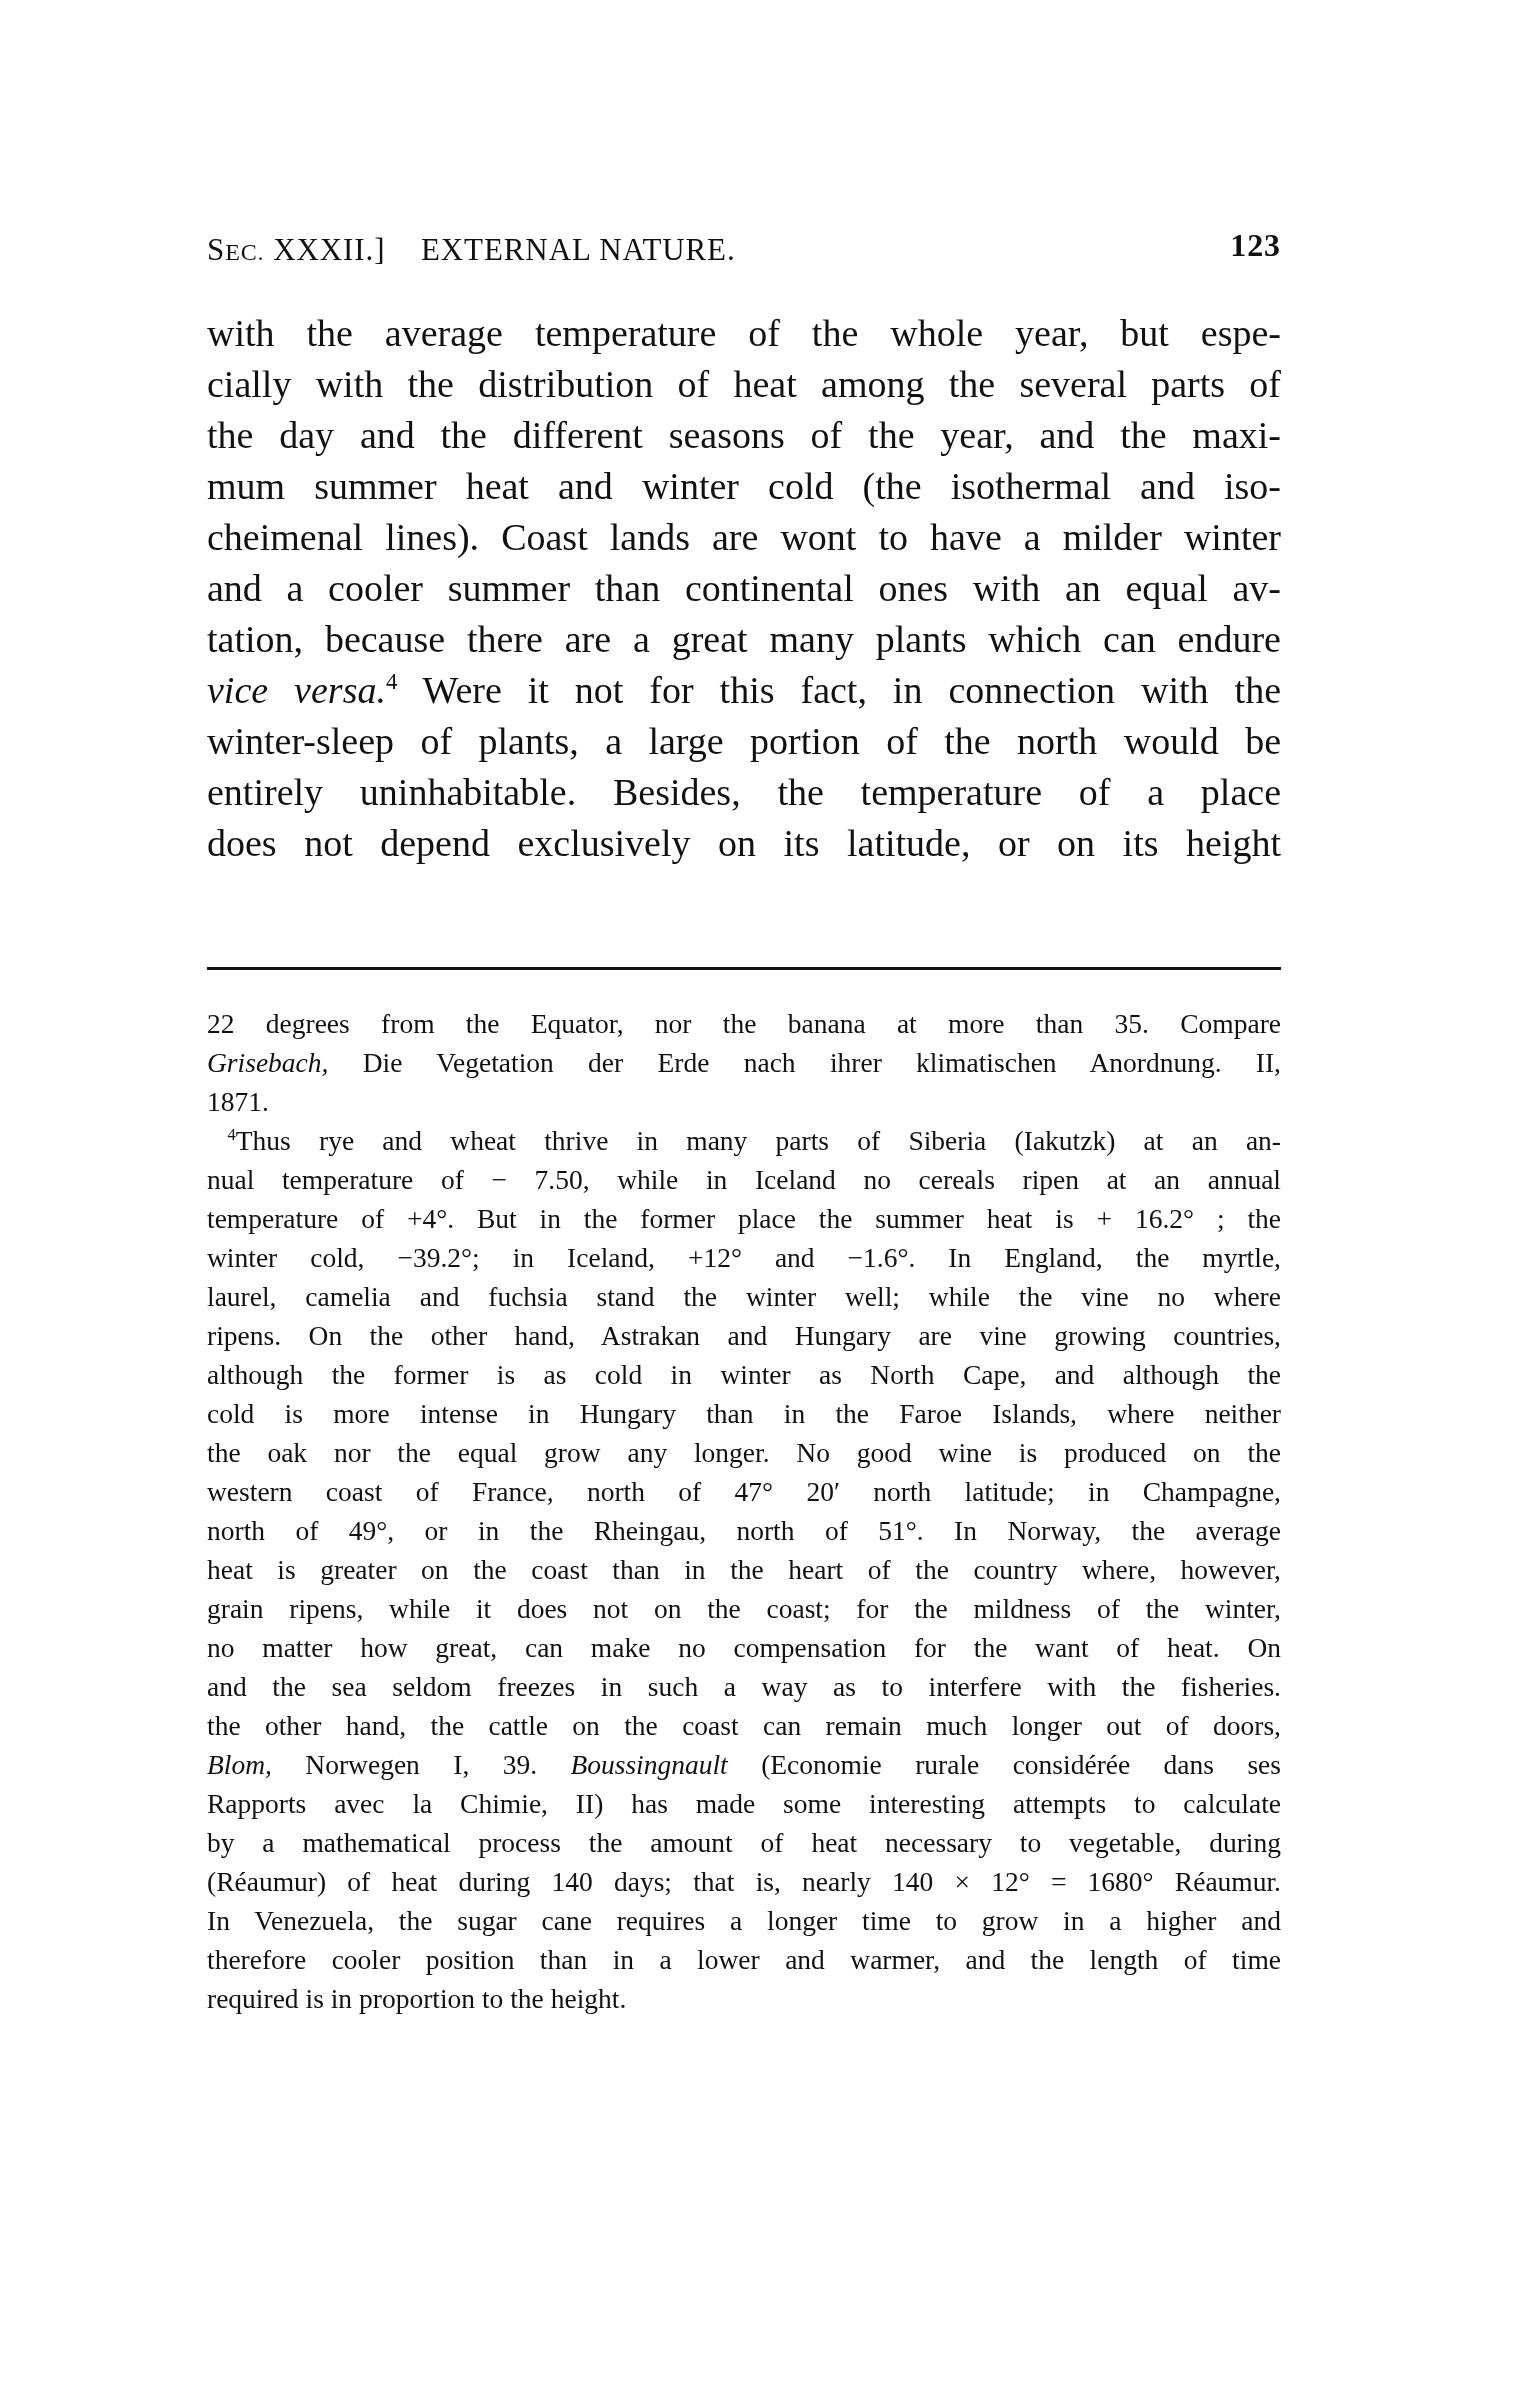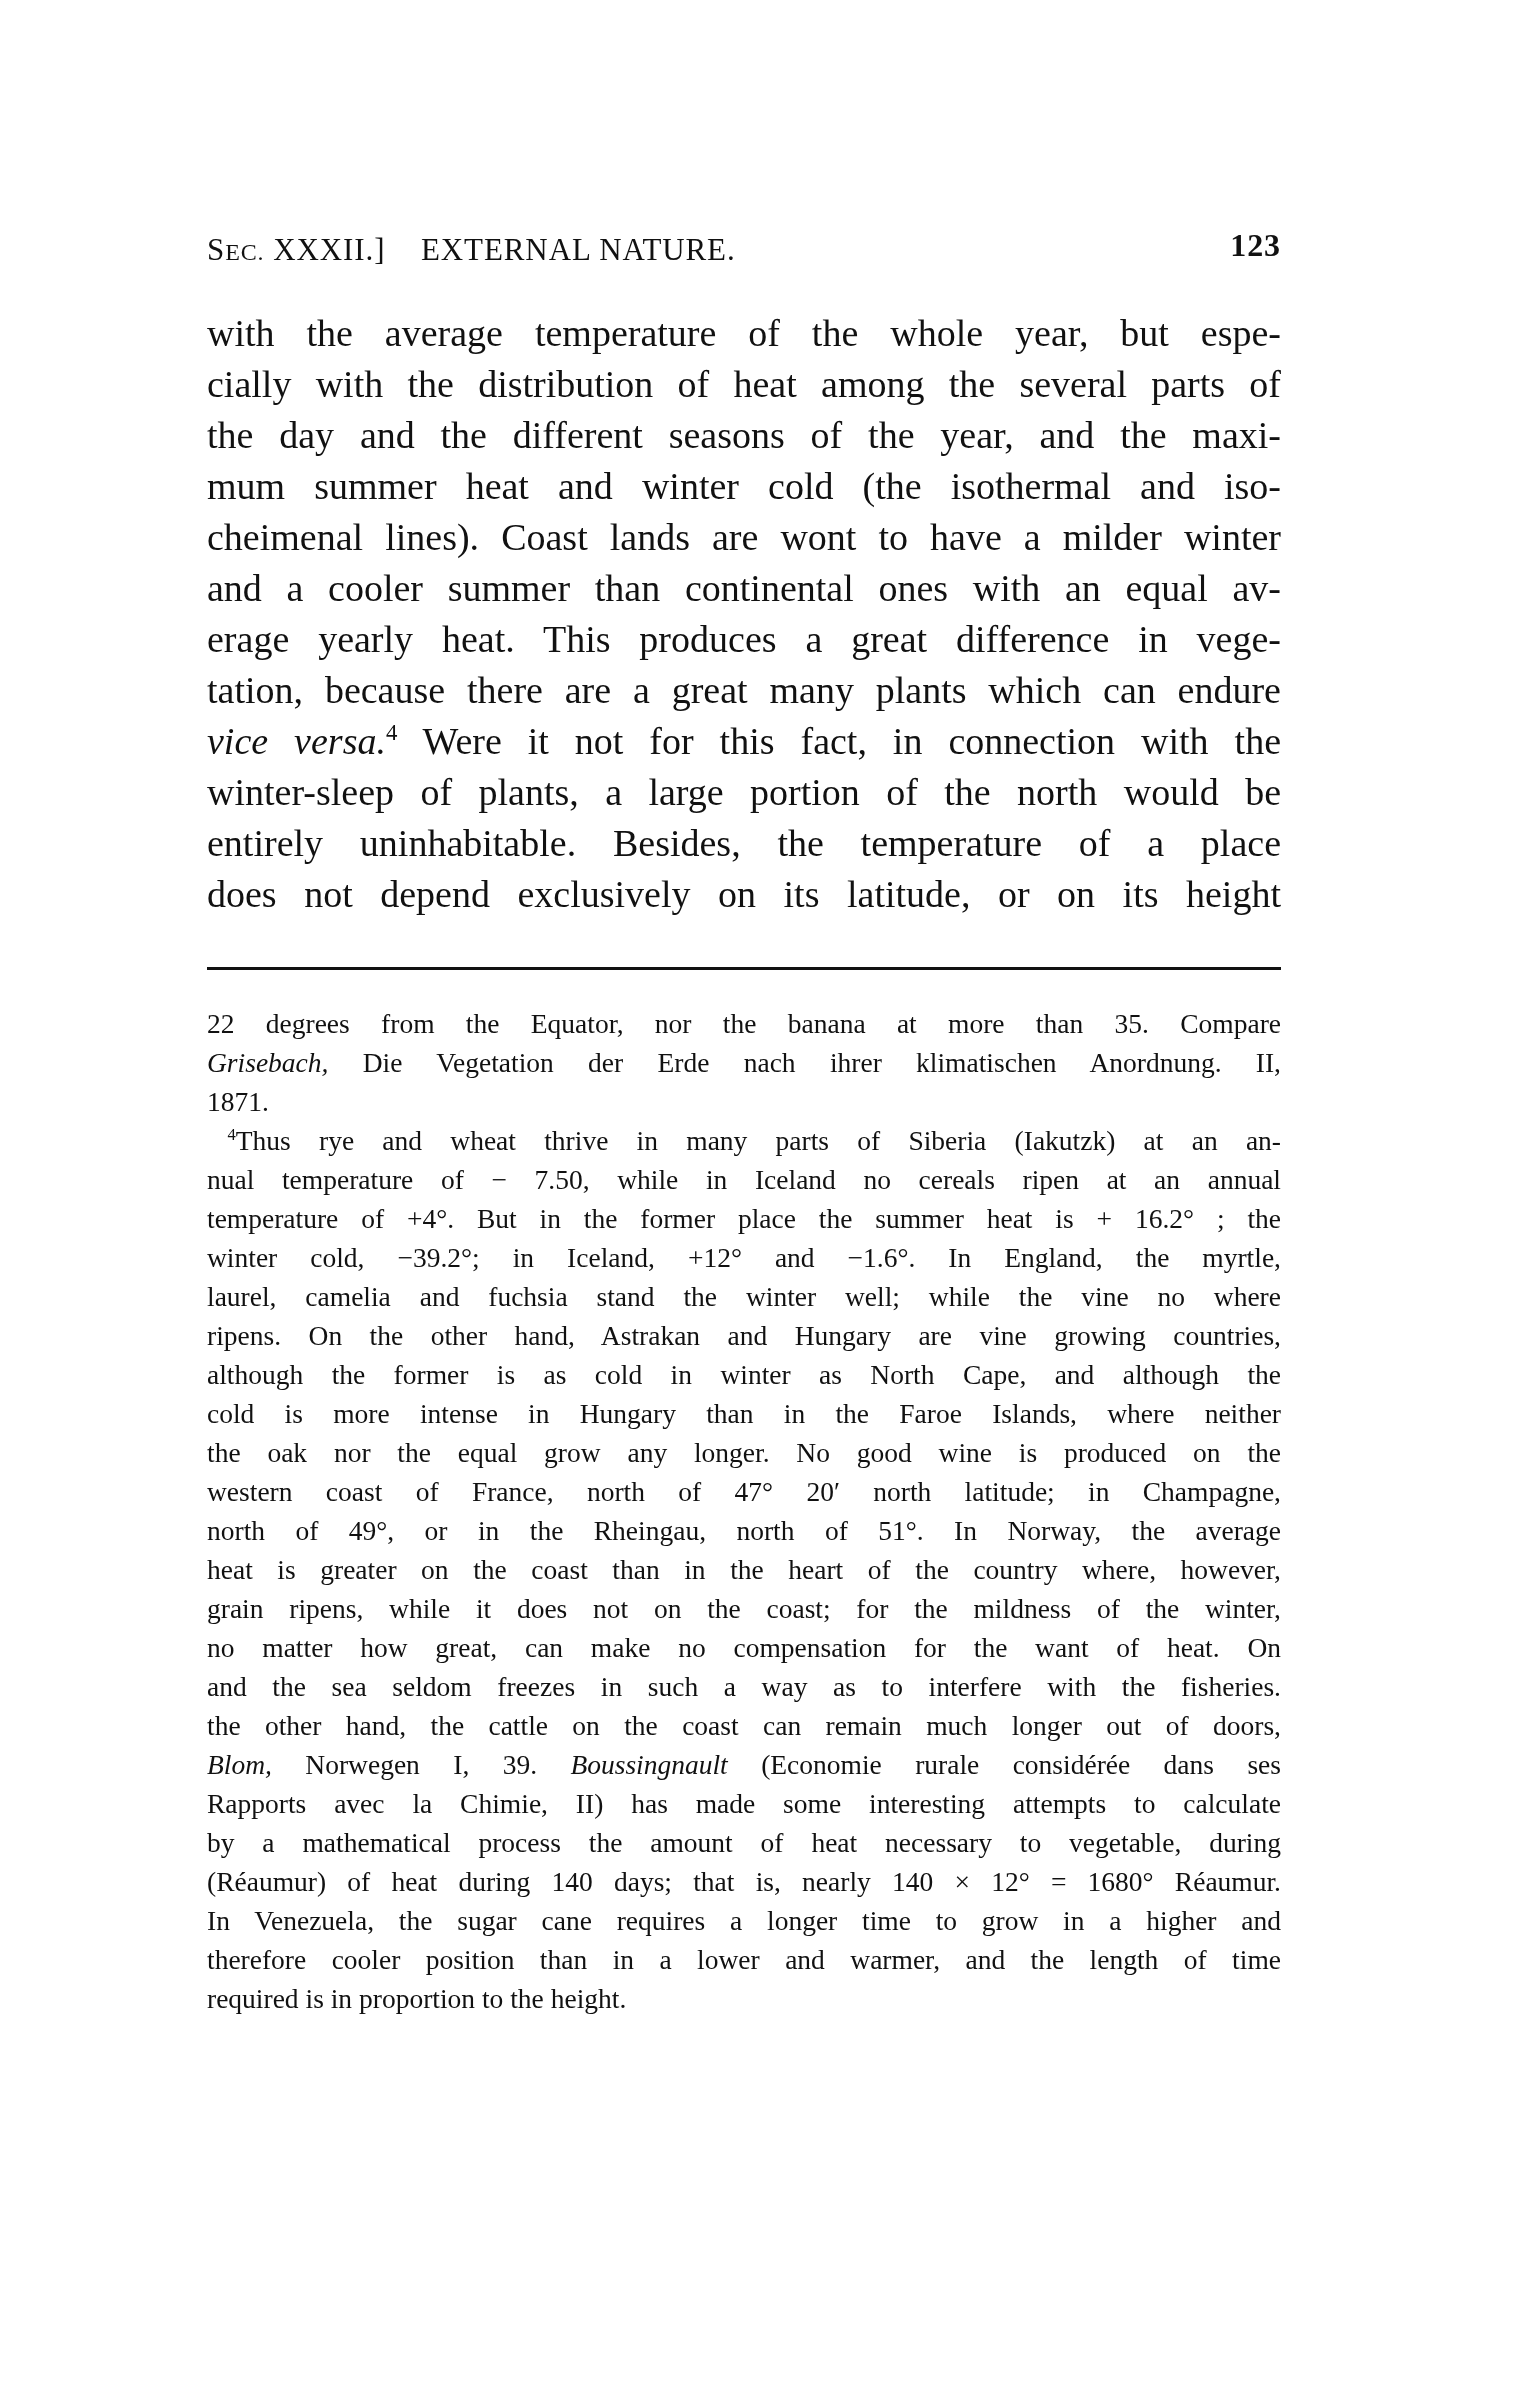--- a/index.html
+++ b/index.html
@@ -103,21 +103,20 @@
     <span class="rh-page">123</span>
   </div>
 
   <div class="body-text">
     <span class="line">with the average temperature of the whole year, but espe-</span>
     <span class="line">cially with the distribution of heat among the several parts of</span>
     <span class="line">the day and the different seasons of the year, and the maxi-</span>
     <span class="line">mum summer heat and winter cold (the isothermal and iso-</span>
     <span class="line">cheimenal lines). Coast lands are wont to have a milder winter</span>
     <span class="line">and a cooler summer than continental ones with an equal av-</span>
-    <span class="line">erage yearly heat. This produces a great difference in vege-</span>
     <span class="line">tation, because there are a great many plants which can endure</span>
     <span class="line"><i>vice versa.</i><sup class="ref">4</sup><span> Were it not for this fact, in connection with the</span></span>
     <span class="line">winter-sleep of plants, a large portion of the north would be</span>
     <span class="line">entirely uninhabitable. Besides, the temperature of a place</span>
     <span class="line">does not depend exclusively on its latitude, or on its height</span>
   </div>
 
   <div class="rule"></div>
 
   <div class="footnotes">

